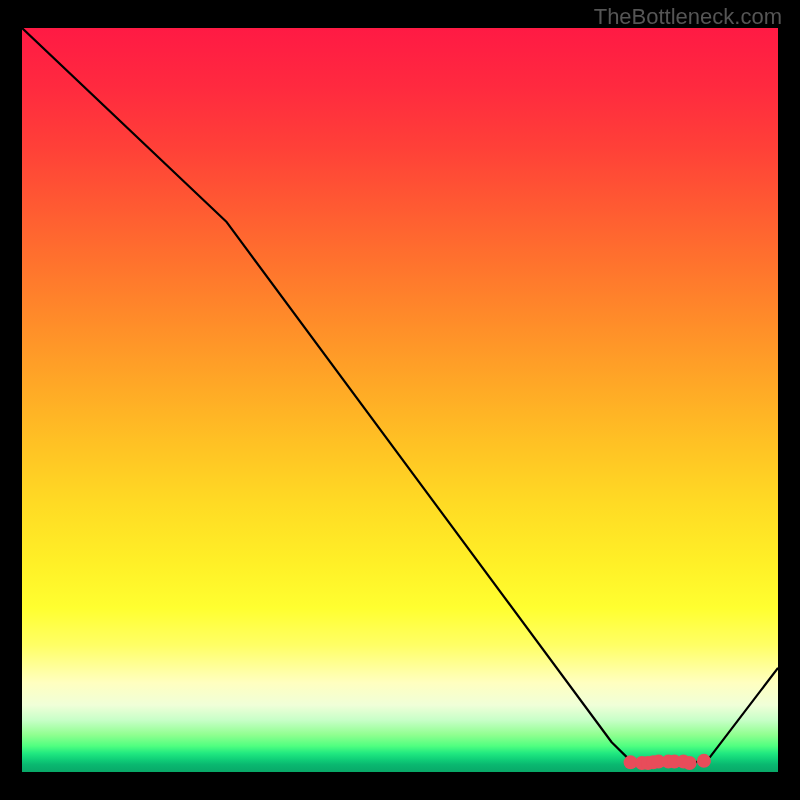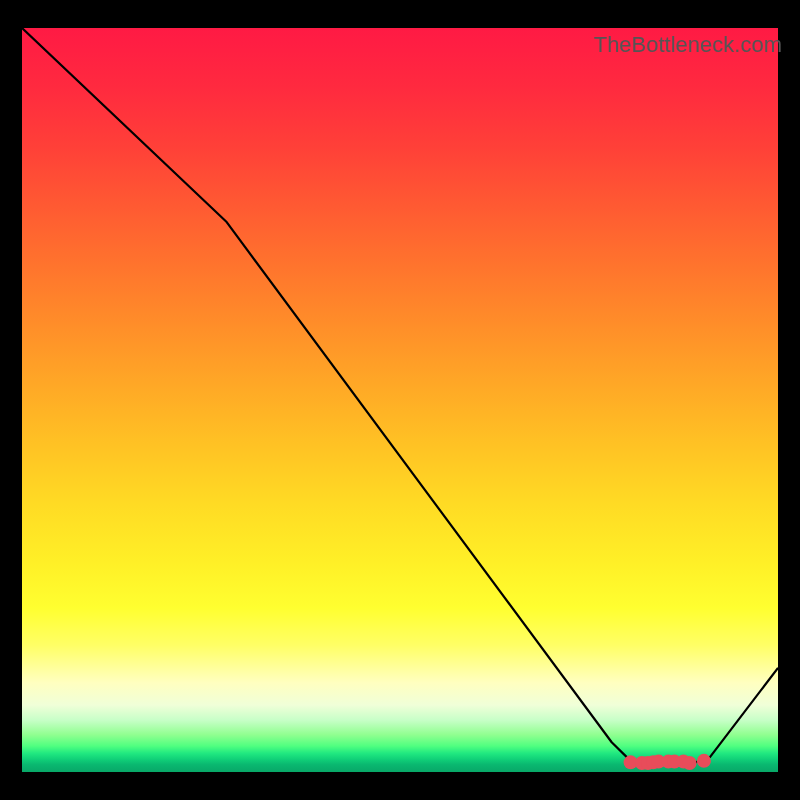--- a/index.html
+++ b/index.html
@@ -11,21 +11,20 @@
     font-family: Arial, sans-serif;
   }
   .watermark {
     position: absolute;
     top: 4px;
     right: 18px;
     color: #555;
     font-size: 22px;
     font-weight: 500;
     z-index: 10;
-    margin-top: 28px;
   }
   .plot-area {
     position: absolute;
     left: 22px;
     top: 28px;
     width: 756px;
     height: 744px;
     background: linear-gradient(to bottom,
       #ff1a44 0%,
       #ff2a3f 8%,

